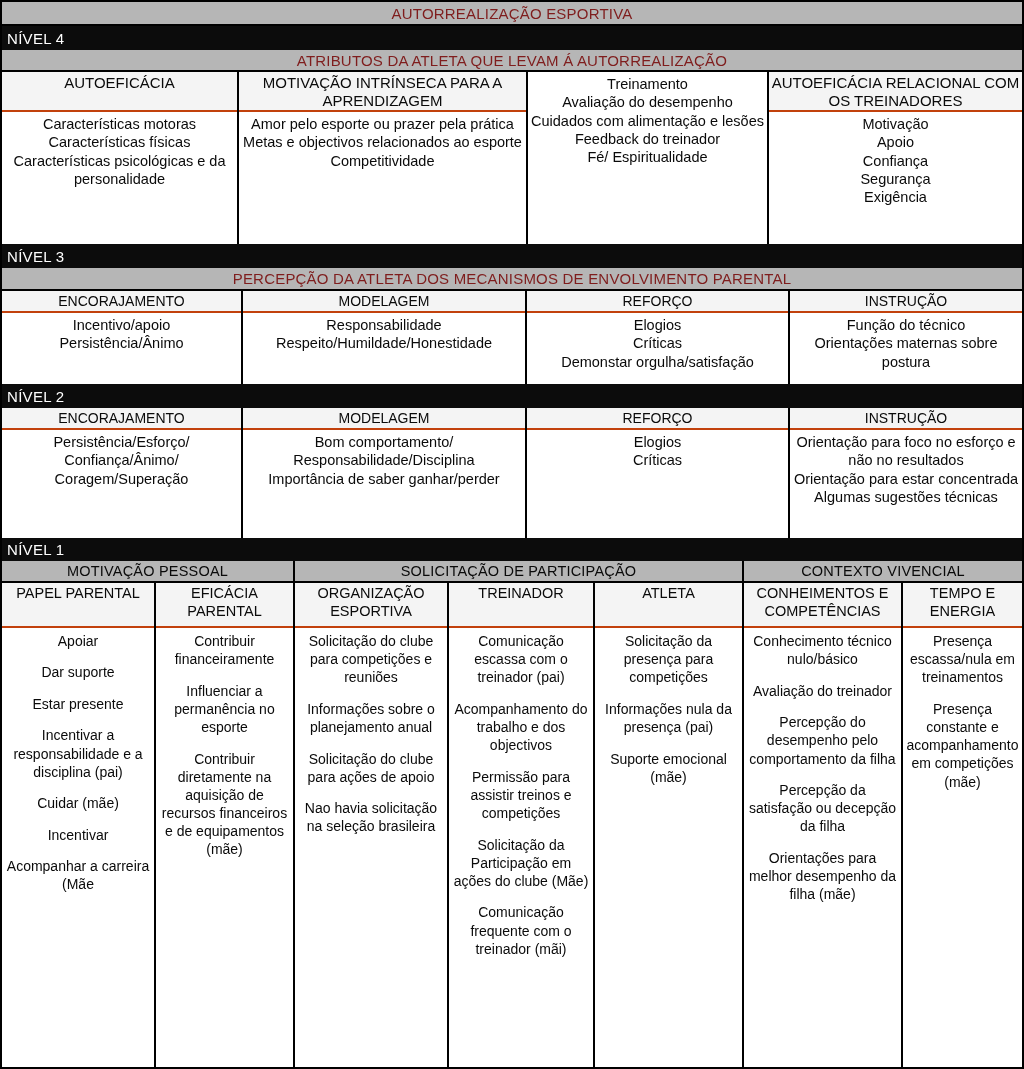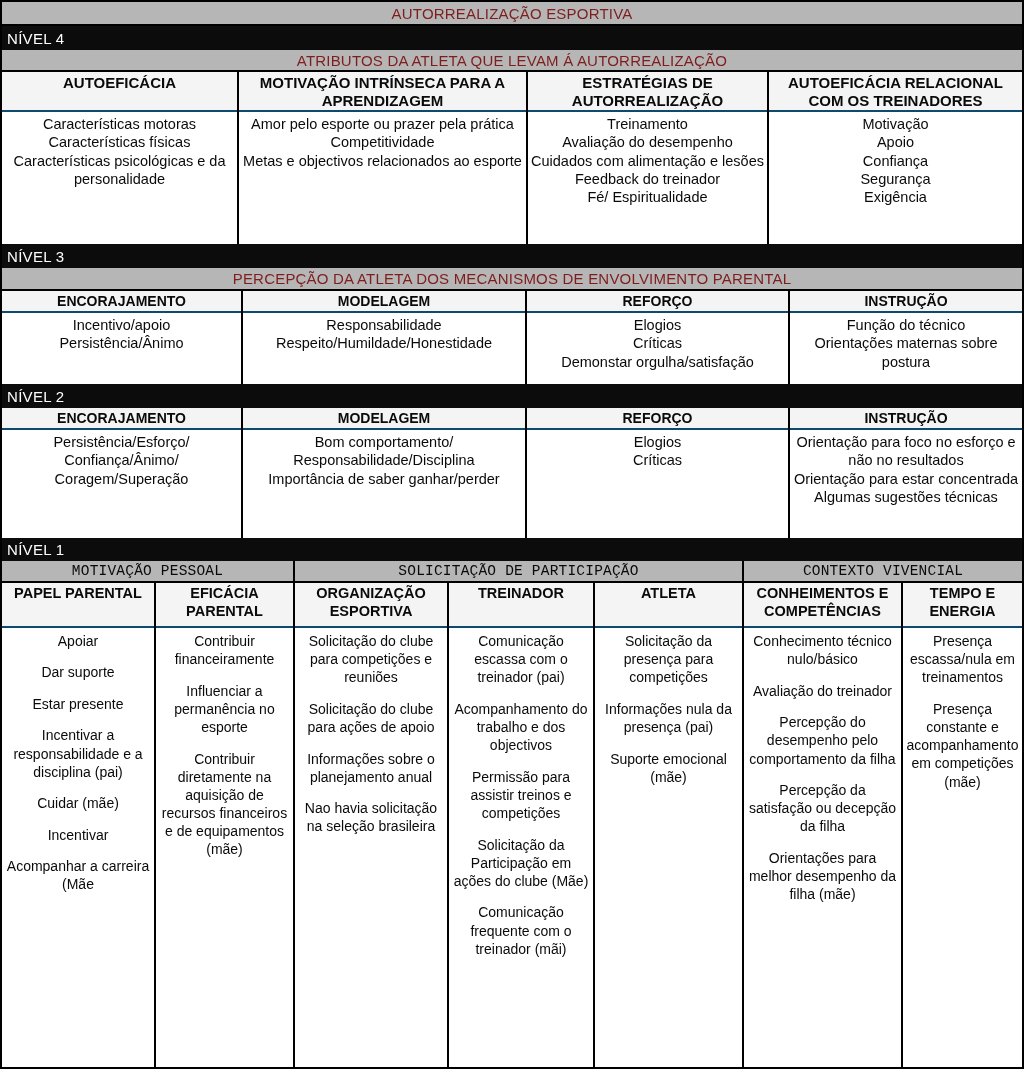--- a/index.html
+++ b/index.html
@@ -46,28 +46,27 @@
   .cols{display:grid;flex:0 0 auto}
   #n4cols{grid-template-columns:237px 289px 241px 253px;height:172px}
   #n3cols{grid-template-columns:241px 284px 263px 232px;height:93px}
   #n2cols{grid-template-columns:241px 284px 263px 232px;height:130px}
   #n1groups{grid-template-columns:293px 449px 278px;height:22px}
   #n1cols{grid-template-columns:154px 139px 154px 146px 149px 159px 119px;flex:1 1 auto}
 
   .col{display:flex;flex-direction:column;border-right:2px solid #000;overflow:hidden}
   .col:last-child{border-right:none}
   .hd{
-    border-bottom:2px solid #0c4a6e;
+    border-bottom:2px solid #c2410c;
     background:#f4f4f4;
     text-align:center;
     padding:2px 2px 0;
     overflow:hidden;
     flex:0 0 auto;
     line-height:1.22;
-    font-weight:bold;
   }
   .bd{
     background:#fff;
     text-align:center;
     padding:3px 0 0;
     overflow:hidden;
     flex:1 1 auto;
     overflow-wrap:break-word;
   }
   #n4cols .hd{height:40px;font-size:15px}
@@ -79,21 +78,20 @@
   #n1cols .hd{height:45px;font-size:14.5px}
   #n1cols .bd{font-size:14px;line-height:1.3;padding:4px 2px 4px}
 
   .gcell{
     background:#b6b6b6;
     border-right:2px solid #000;
     border-bottom:2px solid #000;
     display:flex;align-items:center;justify-content:center;
     font-size:14.5px;letter-spacing:.2px;
     overflow:hidden;
-    font-family:Liberation Mono, monospace;
   }
   .gcell:last-child{border-right:none}
 
   .item{display:block}
   #n1cols .item{margin-bottom:.95em}
   #n1cols .item:last-child{margin-bottom:0}
 </style>
 </head>
 <body>
 
@@ -115,26 +113,25 @@
         <div class="bd">
           <div class="item">Características motoras</div>
           <div class="item">Características físicas</div>
           <div class="item">Características psicológicas e da personalidade</div>
         </div>
       </div>
       <div class="col">
         <div class="hd">MOTIVAÇÃO INTRÍNSECA PARA A APRENDIZAGEM</div>
         <div class="bd">
           <div class="item">Amor pelo esporte ou prazer pela prática</div>
+          <div class="item">Metas e objectivos relacionados ao esporte</div>
           <div class="item">Competitividade</div>
-          <div class="item">Metas e objectivos relacionados ao esporte</div>
-        </div>
-      </div>
-      <div class="col">
-        <div class="hd">ESTRATÉGIAS DE AUTORREALIZAÇÃO</div>
+        </div>
+      </div>
+      <div class="col">
         <div class="bd">
           <div class="item">Treinamento</div>
           <div class="item">Avaliação do desempenho</div>
           <div class="item">Cuidados com alimentação e lesões</div>
           <div class="item">Feedback do treinador</div>
           <div class="item">Fé/ Espiritualidade</div>
         </div>
       </div>
       <div class="col">
         <div class="hd">AUTOEFICÁCIA RELACIONAL COM OS TREINADORES</div>
@@ -249,22 +246,22 @@
         <div class="bd">
           <div class="item">Contribuir financeiramente</div>
           <div class="item">Influenciar a permanência no esporte</div>
           <div class="item">Contribuir diretamente na aquisição de recursos financeiros e de equipamentos (mãe)</div>
         </div>
       </div>
       <div class="col">
         <div class="hd">ORGANIZAÇÃO ESPORTIVA</div>
         <div class="bd">
           <div class="item">Solicitação do clube para competições e reuniões</div>
+          <div class="item">Informações sobre o planejamento anual</div>
           <div class="item">Solicitação do clube para ações de apoio</div>
-          <div class="item">Informações sobre o planejamento anual</div>
           <div class="item">Nao havia solicitação na seleção brasileira</div>
         </div>
       </div>
       <div class="col">
         <div class="hd">TREINADOR</div>
         <div class="bd">
           <div class="item">Comunicação escassa com o treinador (pai)</div>
           <div class="item">Acompanhamento do trabalho e dos objectivos</div>
           <div class="item">Permissão para assistir treinos e competições</div>
           <div class="item">Solicitação da Participação em ações do clube (Mãe)</div>

